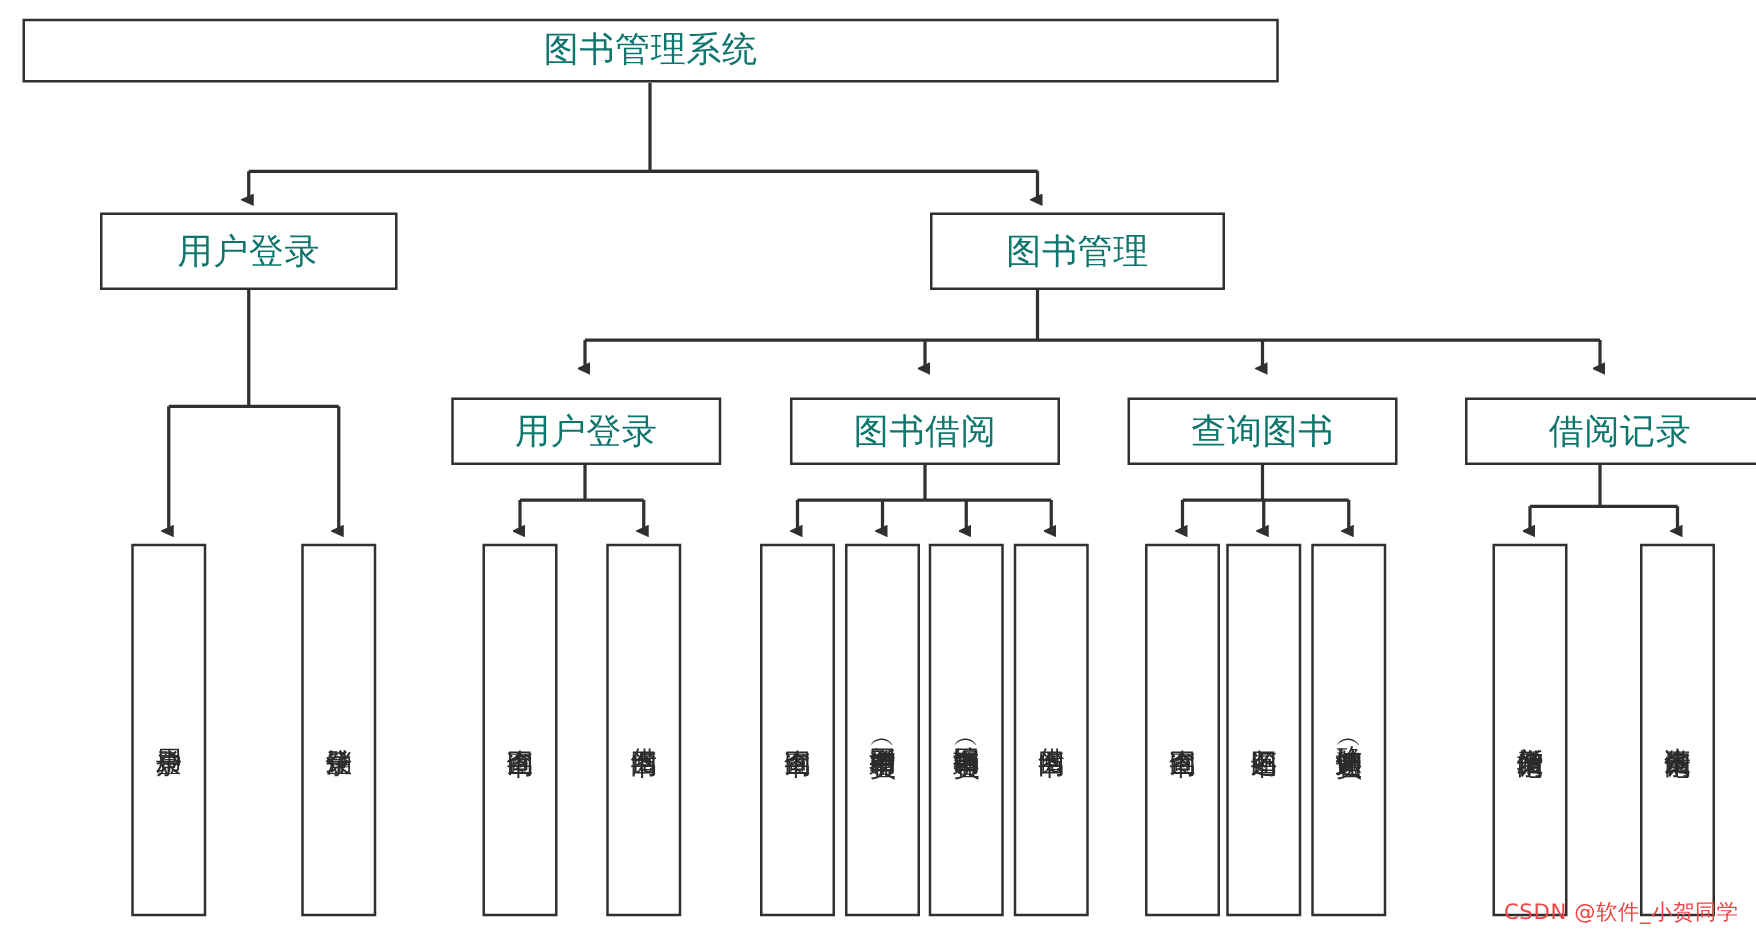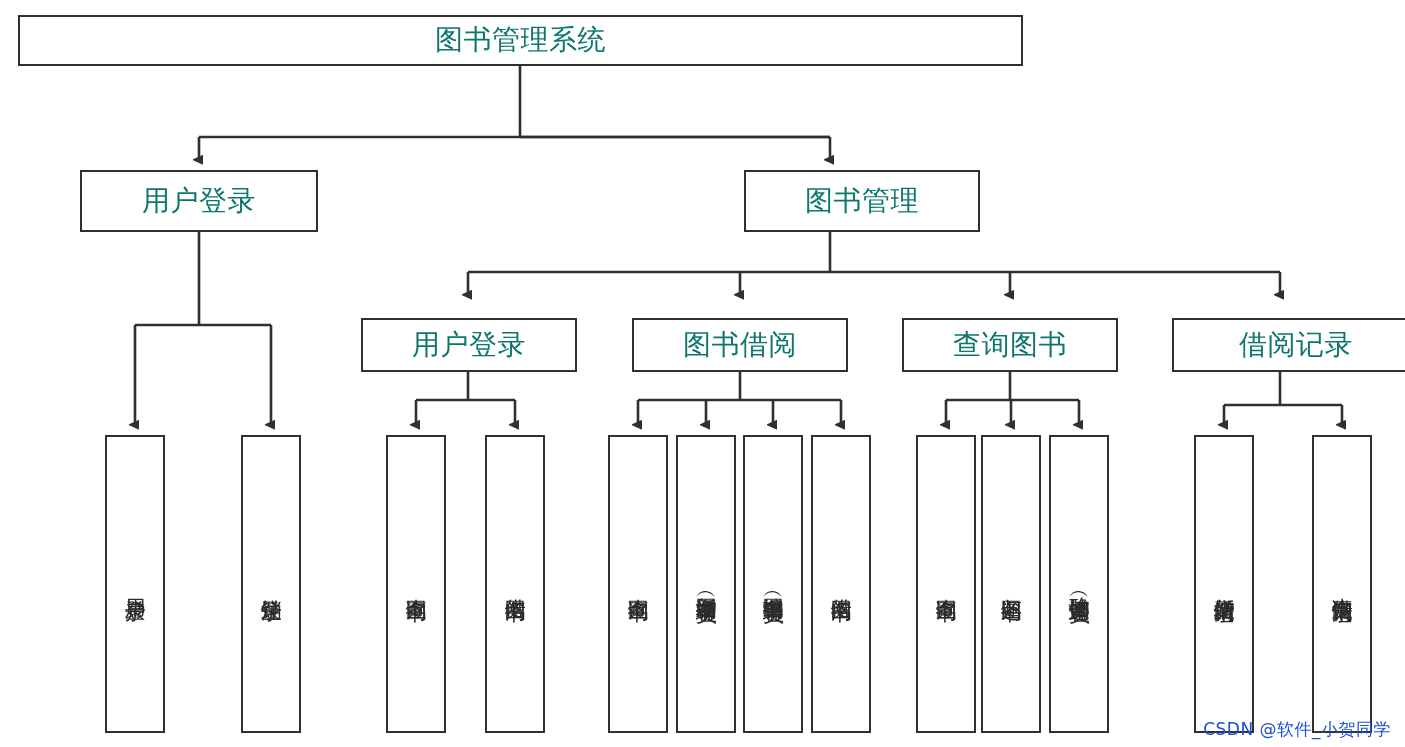--- a/index.html
+++ b/index.html
@@ -50,21 +50,21 @@
     line-height: 1.25;
     letter-spacing: 1px;
     white-space: nowrap;
     text-align: center;
   }
   .watermark {
     position: absolute;
     right: 14px;
     bottom: 6px;
     font-size: 17px;
-    color: #1d4ed8;
+    color: #ef4444;
     letter-spacing: 0.5px;
     white-space: nowrap;
     pointer-events: none;
   }
 </style>
 </head>
 <body>
 
 <div id="diagram-root">
 

